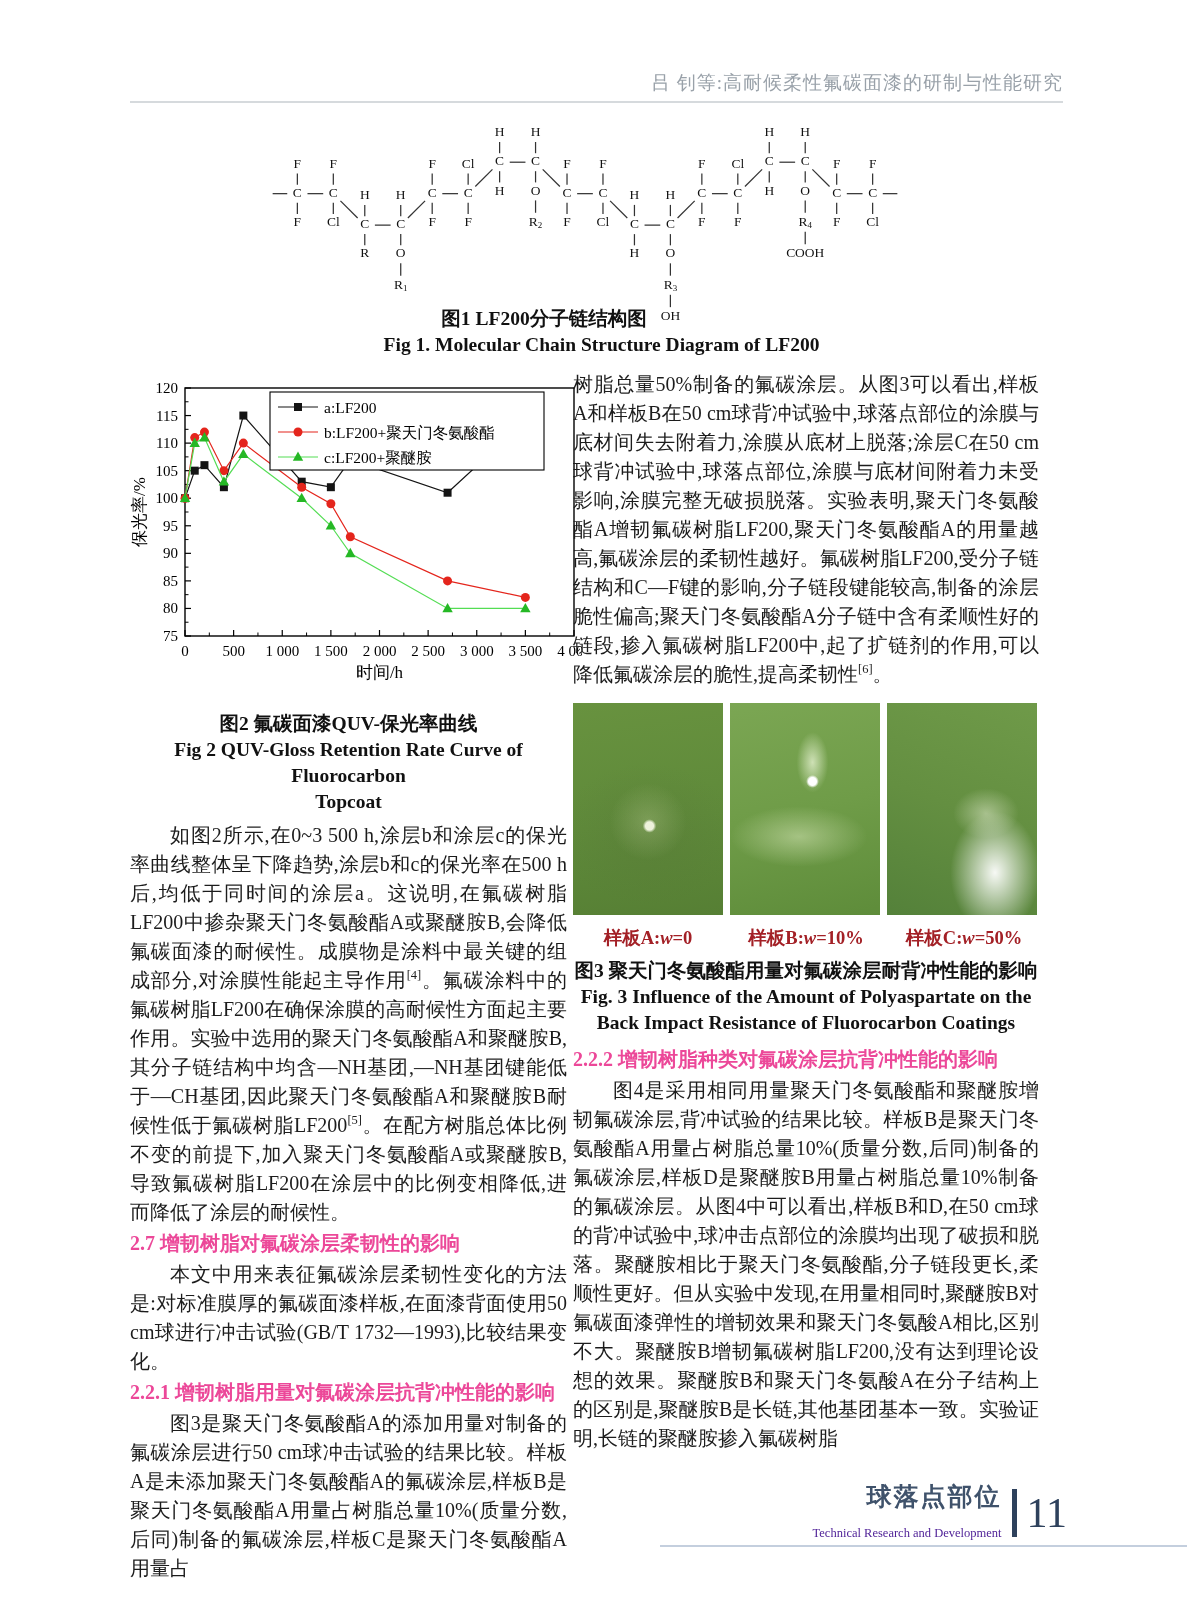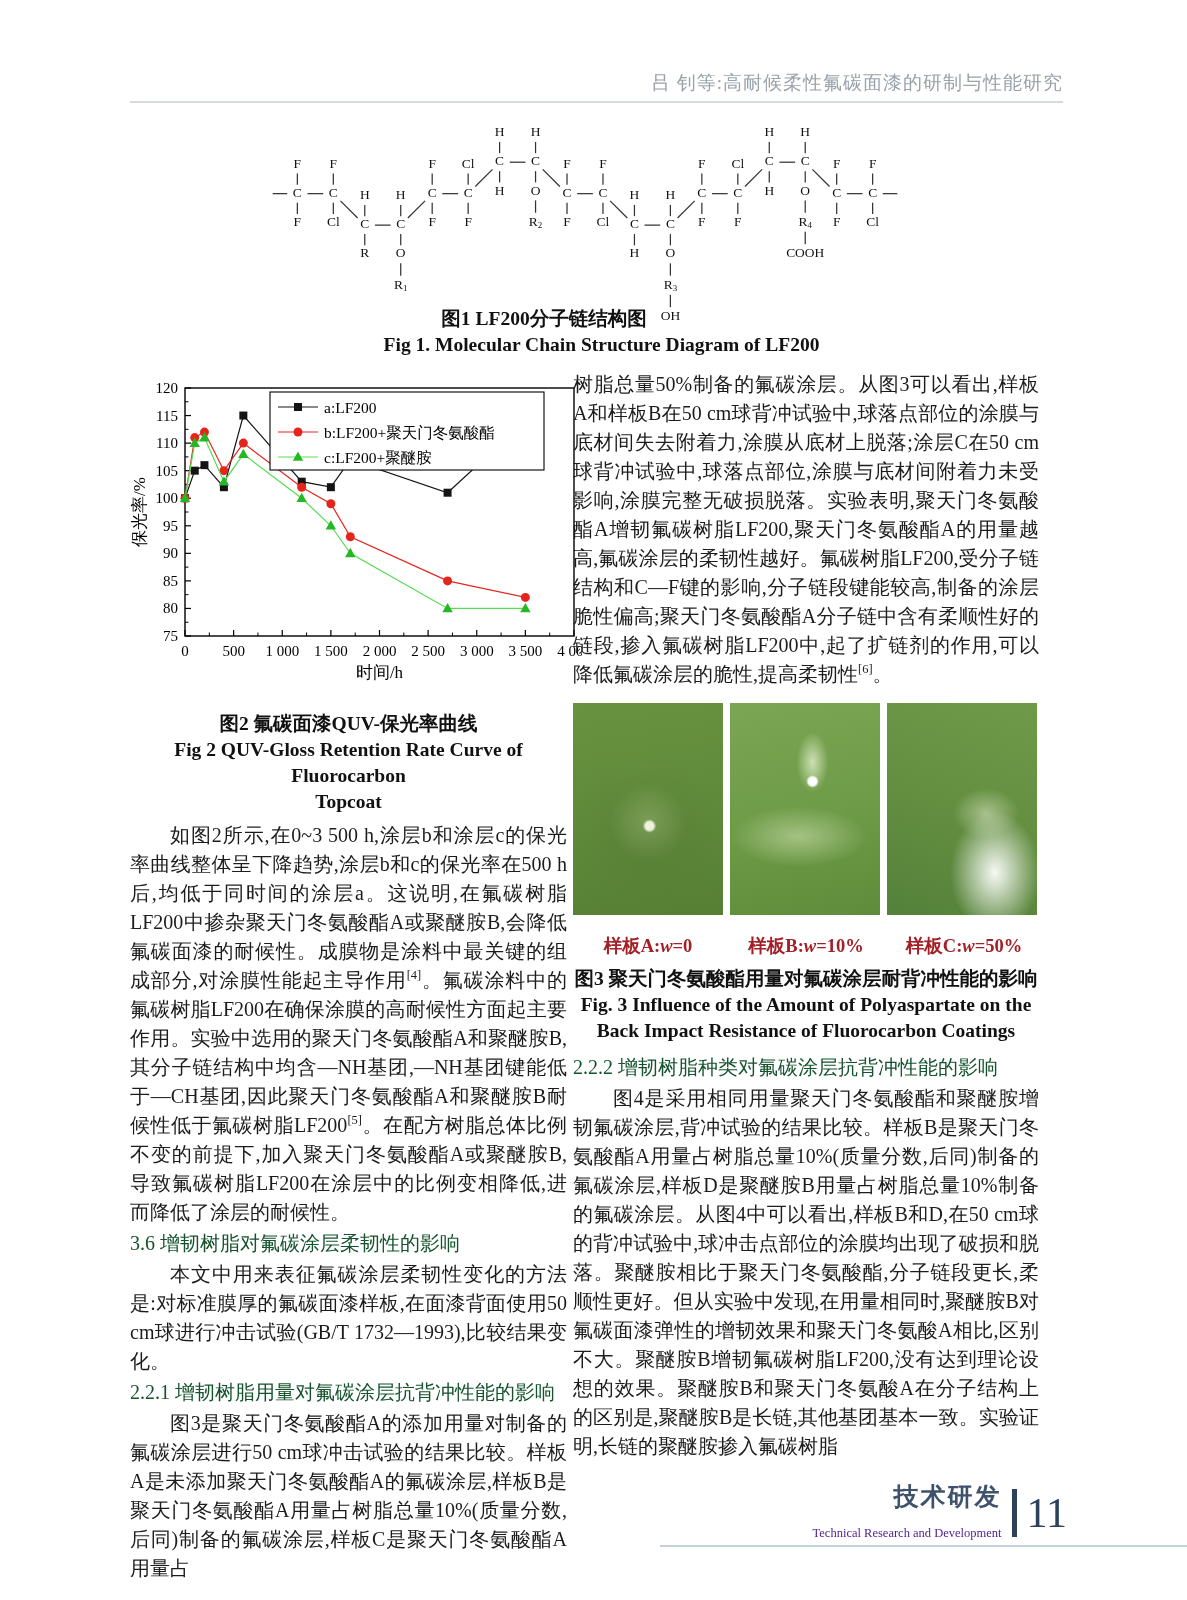--- a/index.html
+++ b/index.html
@@ -12,40 +12,40 @@
   #molecule{top:124px;left:265px;}
   .fig-cap{font-weight:bold;font-size:19.5px;line-height:26px;text-align:center;color:#111;}
   .fig1-cn{top:306px;left:0;width:1088px;}
   .fig1-en{top:332px;left:8px;width:1187px;}
   
   .col-left{top:378px;left:130px;width:437px;}
   .col-right{top:370px;left:573px;width:466px;}
   .para{font-size:20px;line-height:29px;text-align:justify;margin:0;}
   .indent{text-indent:2em;}
   .para sup{font-size:12.5px;line-height:0;}
-  .section-h{color:#14532d;font-weight:normal;font-size:20px;line-height:31px;margin:1px 0 1px 0;}
+  .section-h{color:#ec4899;font-weight:bold;font-size:20px;line-height:31px;margin:1px 0 1px 0;}
   .cap-block{margin-top:21px;}
   
   .photos{display:flex;gap:7px;margin-top:14px;}
   .photo{width:150px;height:212px;}
   .photo-a{background:
     radial-gradient(circle 9px at 51% 58%, #eef2dd 0 45%, rgba(238,242,221,0) 75%),
     radial-gradient(circle 55px at 50% 56%, rgba(205,220,165,.28), rgba(205,220,165,0) 70%),
     radial-gradient(ellipse 120px 95px at 50% 62%, rgba(85,115,55,.30), rgba(85,115,55,0) 75%),
     linear-gradient(172deg,#68923f 0%,#5f8a3a 55%,#567f34 100%);}
   .photo-b{background:
     radial-gradient(circle 8px at 55% 37%, #ffffff 0 50%, rgba(255,255,255,0) 80%),
     radial-gradient(ellipse 22px 42px at 55% 28%, rgba(236,246,216,.75), rgba(236,246,216,0) 72%),
     radial-gradient(ellipse 95px 42px at 46% 63%, rgba(222,236,192,.5), rgba(222,236,192,0) 72%),
     linear-gradient(168deg,#7ba653 0%,#6f9c48 50%,#5e8c3a 100%);}
   .photo-c{background:
     radial-gradient(ellipse 62px 85px at 72% 80%, rgba(255,255,255,.95), rgba(255,255,255,0) 72%),
     radial-gradient(ellipse 42px 32px at 66% 52%, rgba(222,232,202,.55), rgba(222,232,202,0) 78%),
     linear-gradient(200deg,#6f9a49 0%,#648f41 50%,#54813a 100%);}
-  .photo-labels{display:flex;gap:8px;margin-top:18px;}
+  .photo-labels{display:flex;gap:8px;margin-top:10px;}
   .photo-label{width:150px;text-align:center;color:#a32026;font-size:18.5px;font-weight:bold;}
   .photo-label i{font-style:italic;}
   
   .footer{top:1484px;right:120px;display:flex;align-items:center;}
   .f-text{text-align:right;}
   .f-zh{font-size:25px;font-weight:bold;color:#3f526b;letter-spacing:2px;line-height:26px;}
   .f-en{font-size:12.5px;color:#4c1d95;margin-top:16px;}
   .f-bar{width:5px;height:48px;background:#2e415c;margin:0 10px 0 10px;}
   .f-num{font-size:42px;color:#2e415c;line-height:48px;}
   .footer-rule{top:1545px;left:660px;width:527px;border-top:2px solid #c4cfde;height:0;}
@@ -287,21 +287,21 @@
       <line x1="148" y1="79" x2="188" y2="79" stroke="#54dd54" stroke-width="1.2"></line>
       <path d="M 168 73.5 L 173.2 82.8 L 162.8 82.8 Z" fill="#25b825"></path>
       <text x="194" y="84.5" font-size="15.5" fill="#000">c:LF200+聚醚胺</text>
     </svg>
   <div class="cap-block">
     <div class="fig-cap">图2  氟碳面漆QUV-保光率曲线</div>
     <div class="fig-cap">Fig 2  QUV-Gloss Retention Rate Curve of Fluorocarbon</div>
     <div class="fig-cap">Topcoat</div>
   </div>
   <p class="para indent" style="margin-top:6px"><span>如图2所示,在0~3 500 h,涂层b和涂层c的保光率曲线整体呈下降趋势,涂层b和c的保光率在500 h后,均低于同时间的涂层a。这说明,在氟碳树脂LF200中掺杂聚天门冬氨酸酯A或聚醚胺B,会降低氟碳面漆的耐候性。成膜物是涂料中最关键的组成部分,对涂膜性能起主导作用</span><sup>[4]</sup><span>。氟碳涂料中的氟碳树脂LF200在确保涂膜的高耐候性方面起主要作用。实验中选用的聚天门冬氨酸酯A和聚醚胺B,其分子链结构中均含—NH基团,—NH基团键能低于—CH基团,因此聚天门冬氨酸酯A和聚醚胺B耐候性低于氟碳树脂LF200</span><sup>[5]</sup><span>。在配方树脂总体比例不变的前提下,加入聚天门冬氨酸酯A或聚醚胺B,导致氟碳树脂LF200在涂层中的比例变相降低,进而降低了涂层的耐候性。</span></p>
-  <div class="section-h">3.6  增韧树脂对氟碳涂层柔韧性的影响</div>
+  <div class="section-h">2.7  增韧树脂对氟碳涂层柔韧性的影响</div>
   <p class="para indent">本文中用来表征氟碳涂层柔韧性变化的方法是:对标准膜厚的氟碳面漆样板,在面漆背面使用50 cm球进行冲击试验(GB/T 1732—1993),比较结果变化。</p>
   <div class="section-h">2.2.1  增韧树脂用量对氟碳涂层抗背冲性能的影响</div>
   <p class="para indent">图3是聚天门冬氨酸酯A的添加用量对制备的氟碳涂层进行50 cm球冲击试验的结果比较。样板A是未添加聚天门冬氨酸酯A的氟碳涂层,样板B是聚天门冬氨酸酯A用量占树脂总量10%(质量分数,后同)制备的氟碳涂层,样板C是聚天门冬氨酸酯A用量占</p>
 </div>
 
 <div class="abs col-right">
   <p class="para"><span>树脂总量50%制备的氟碳涂层。从图3可以看出,样板A和样板B在50 cm球背冲试验中,球落点部位的涂膜与底材间失去附着力,涂膜从底材上脱落;涂层C在50 cm球背冲试验中,球落点部位,涂膜与底材间附着力未受影响,涂膜完整无破损脱落。实验表明,聚天门冬氨酸酯A增韧氟碳树脂LF200,聚天门冬氨酸酯A的用量越高,氟碳涂层的柔韧性越好。氟碳树脂LF200,受分子链结构和C—F键的影响,分子链段键能较高,制备的涂层脆性偏高;聚天门冬氨酸酯A分子链中含有柔顺性好的链段,掺入氟碳树脂LF200中,起了扩链剂的作用,可以降低氟碳涂层的脆性,提高柔韧性</span><sup>[6]</sup><span>。</span></p>
 
   <div class="photos">
     <div class="photo photo-a"></div>
@@ -317,19 +317,19 @@
     <div class="fig-cap">图3  聚天门冬氨酸酯用量对氟碳涂层耐背冲性能的影响</div>
     <div class="fig-cap">Fig. 3  Influence of the Amount of Polyaspartate on the</div>
     <div class="fig-cap">Back Impact Resistance of Fluorocarbon Coatings</div>
   </div>
   <div class="section-h" style="margin-top:8px">2.2.2  增韧树脂种类对氟碳涂层抗背冲性能的影响</div>
   <p class="para indent">图4是采用相同用量聚天门冬氨酸酯和聚醚胺增韧氟碳涂层,背冲试验的结果比较。样板B是聚天门冬氨酸酯A用量占树脂总量10%(质量分数,后同)制备的氟碳涂层,样板D是聚醚胺B用量占树脂总量10%制备的氟碳涂层。从图4中可以看出,样板B和D,在50 cm球的背冲试验中,球冲击点部位的涂膜均出现了破损和脱落。聚醚胺相比于聚天门冬氨酸酯,分子链段更长,柔顺性更好。但从实验中发现,在用量相同时,聚醚胺B对氟碳面漆弹性的增韧效果和聚天门冬氨酸A相比,区别不大。聚醚胺B增韧氟碳树脂LF200,没有达到理论设想的效果。聚醚胺B和聚天门冬氨酸A在分子结构上的区别是,聚醚胺B是长链,其他基团基本一致。实验证明,长链的聚醚胺掺入氟碳树脂</p>
 </div>
 
 <div class="abs footer">
   <div class="f-text">
-    <div class="f-zh">技术研发</div>
+    <div class="f-zh">球落点部位</div>
     <div class="f-en">Technical Research and Development</div>
   </div>
   <div class="f-bar"></div>
   <div class="f-num">11</div>
 </div>
 <div class="abs footer-rule"></div>
 
 </body></html>

